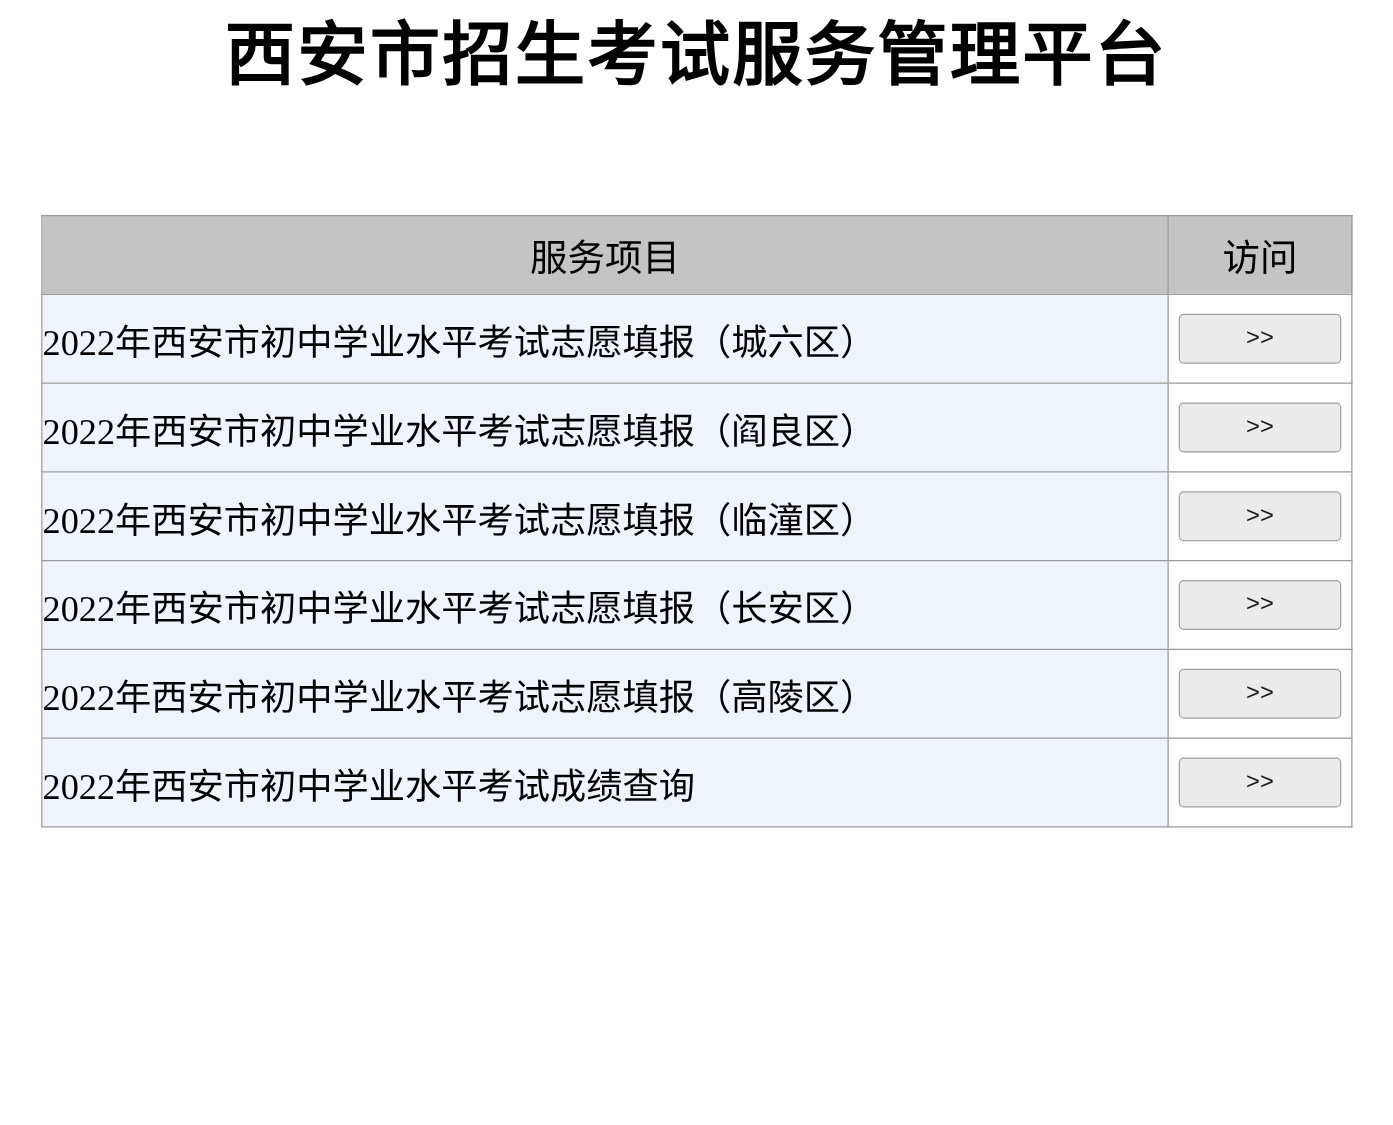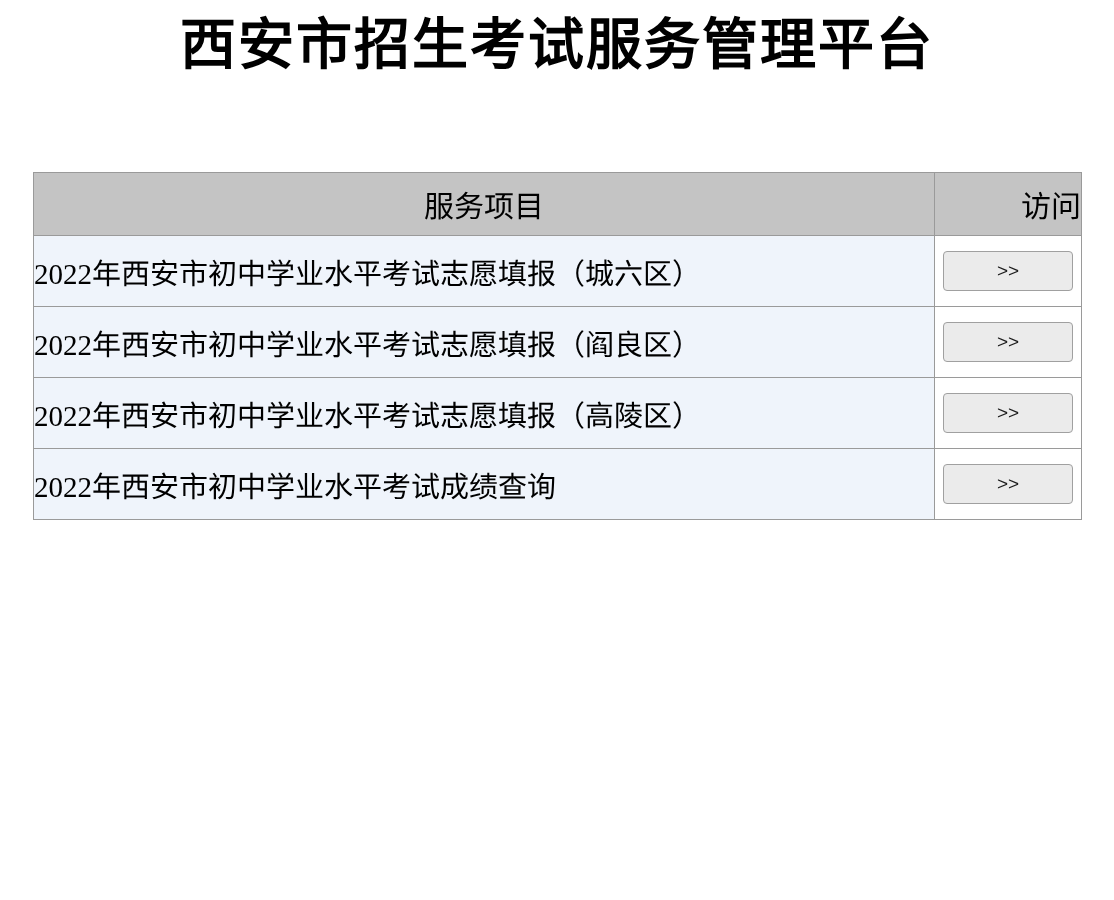--- a/index.html
+++ b/index.html
@@ -54,21 +54,21 @@
     background: #c4c4c4;
     color: #000000;
     font-weight: normal;
     font-size: 30px;
     height: 62px;
     text-align: center;
     font-family: Liberation Sans, sans-serif;
   }
 
   th.col-item { width: 900px; }
-  th.col-access { width: 146px; text-align: right; }
+  th.col-access { width: 146px; }
 
   tbody td.item-cell {
     background: #eff4fb;
     font-size: 29px;
     color: #000000;
     height: 70px;
     white-space: nowrap;
     overflow: hidden;
   }
 
@@ -118,21 +118,33 @@
           </td>
         </tr>
 
         <tr>
           <td class="item-cell">2022年西安市初中学业水平考试志愿填报（阎良区）</td>
           <td class="access-cell">
             <span class="access-btn">&gt;&gt;</span>
           </td>
         </tr>
 
+        <tr>
+          <td class="item-cell">2022年西安市初中学业水平考试志愿填报（临潼区）</td>
+          <td class="access-cell">
+            <span class="access-btn">&gt;&gt;</span>
+          </td>
+        </tr>
 
+        <tr>
+          <td class="item-cell">2022年西安市初中学业水平考试志愿填报（长安区）</td>
+          <td class="access-cell">
+            <span class="access-btn">&gt;&gt;</span>
+          </td>
+        </tr>
 
 
 
         <tr>
           <td class="item-cell">2022年西安市初中学业水平考试志愿填报（高陵区）</td>
           <td class="access-cell">
             <span class="access-btn">&gt;&gt;</span>
           </td>
         </tr>
 

